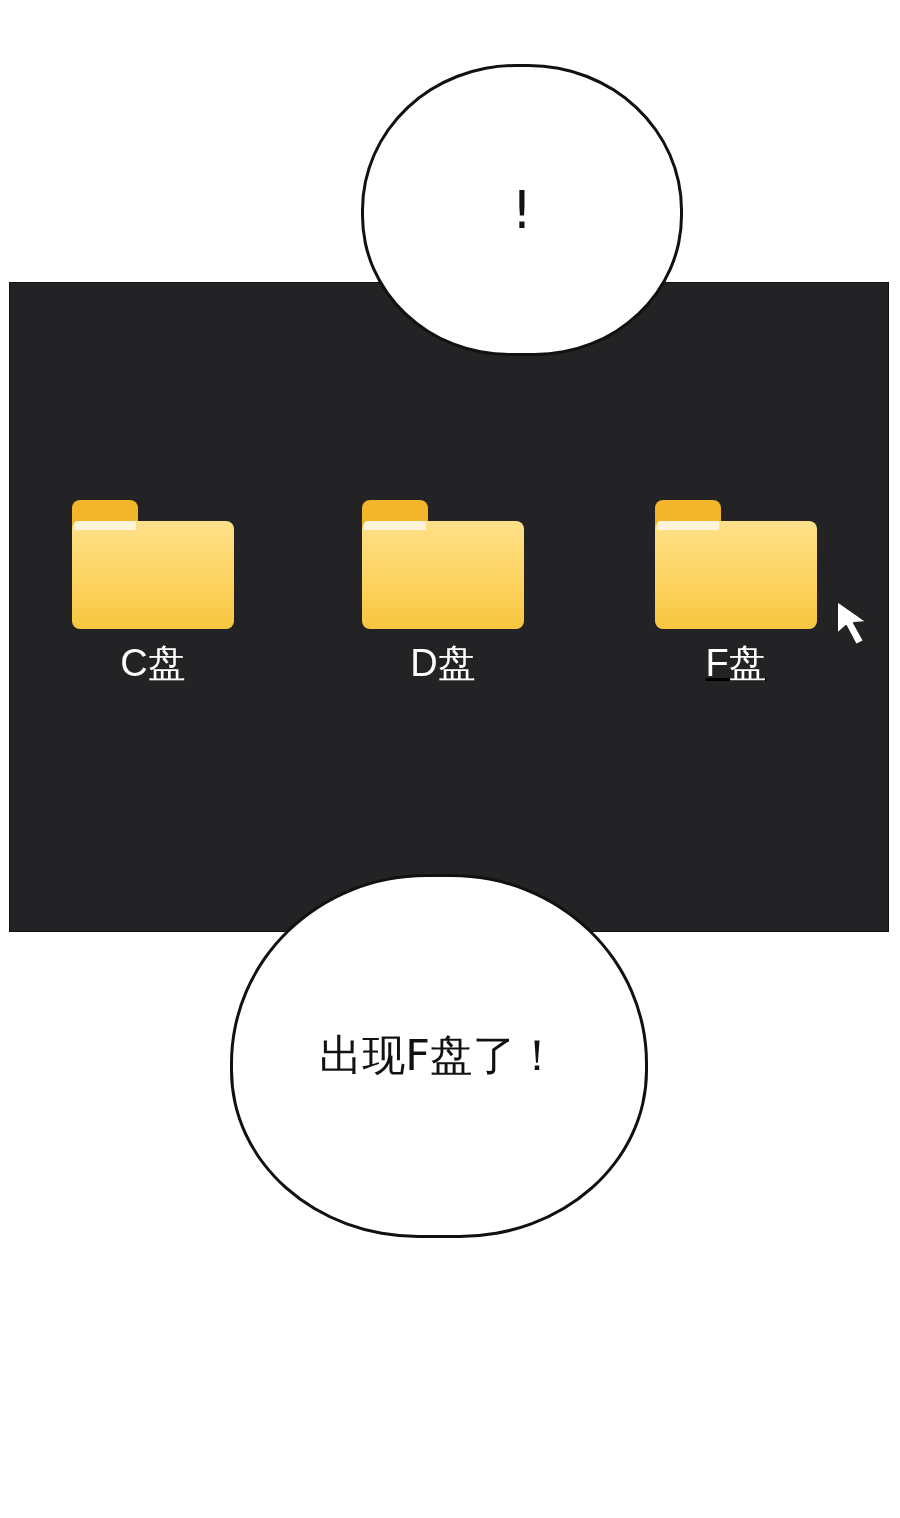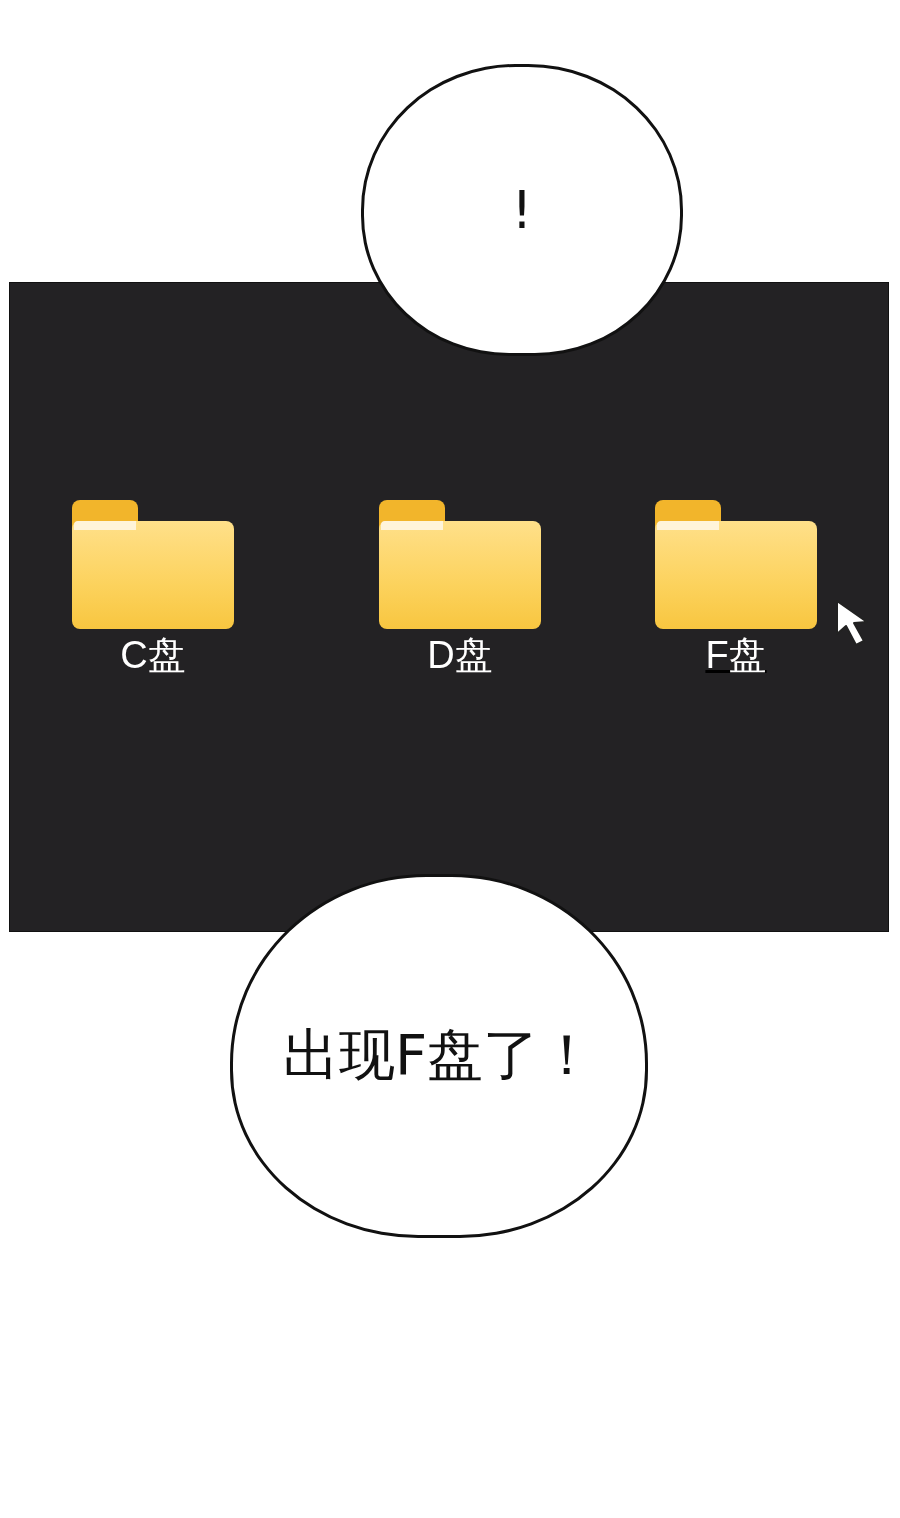--- a/index.html
+++ b/index.html
@@ -1,43 +1,43 @@
 <!DOCTYPE html>
 <html><head>
 <meta charset="utf-8">
 <style>
   html, body { margin: 0; padding: 0; }
   body { width: 900px; height: 1518px; background: #ffffff; position: relative; overflow: hidden; font-family: "DejaVu Sans", sans-serif; }
   .panel { position: absolute; left: 9px; top: 282px; width: 880px; height: 650px; background: #232224; border: 1px solid #111; box-sizing: border-box; }
   .bubble { position: absolute; background: #fff; border: 3px solid #111; box-sizing: border-box; display: flex; align-items: center; justify-content: center; color: #111; }
   .bubble.top { left: 361px; top: 64px; width: 322px; height: 292px; border-radius: 48% 48% 46% 46% / 50% 50% 48% 48%; font-size: 52px; }
-  .bubble.bottom { left: 230px; top: 874px; width: 418px; height: 364px; border-radius: 47% 47% 45% 45% / 52% 52% 46% 46%; font-size: 56px; text-align: right; }
+  .bubble.bottom { left: 230px; top: 874px; width: 418px; height: 364px; border-radius: 47% 47% 45% 45% / 52% 52% 46% 46%; font-size: 43px; text-align: right; }
   .drive { position: absolute; top: 500px; width: 164px; display: flex; flex-direction: column; align-items: center; }
   .folder { position: relative; width: 162px; height: 130px; }
   .folder .tab { position: absolute; left: 0; top: 0; width: 66px; height: 30px; background: #f2b52b; border-radius: 8px 8px 0 0; }
   .folder .body { position: absolute; left: 0; top: 21px; width: 162px; height: 108px; background: linear-gradient(180deg, #ffe08a 0%, #fcd25c 60%, #f8c640 100%); border-radius: 8px; }
   .folder .hl2 { position: absolute; left: 2px; top: 21px; width: 62px; height: 9px; background: #fff4da; border-radius: 4px 0 0 0; }
-  .drive-label { color: #ffffff; font-size: 38px; margin-top: 0; font-family: "Liberation Sans", sans-serif; }
+  .drive-label { color: #ffffff; font-size: 38px; margin-top: 8px; font-family: "Liberation Sans", sans-serif; }
   .cursor { position: absolute; left: 834px; top: 598px; width: 46px; height: 52px; }
 </style>
 </head>
 <body>
 
 <div class="panel"></div>
 
 <div class="drive" style="left:71px;">
   <div class="folder">
     <div class="tab"></div>
       <div class="body"></div>
       <div class="hl2"></div>
   </div>
   <span class="drive-label">C盘</span>
 </div>
 
-<div class="drive" style="left:378px;justify-content:flex-end;">
+<div class="drive" style="left:361px;justify-content:flex-end;">
   <div class="folder">
     <div class="tab"></div>
       <div class="body"></div>
       <div class="hl2"></div>
   </div>
   <span class="drive-label">D盘</span>
 </div>
 
 <div class="drive" style="left:654px;text-decoration:underline;">
   <div class="folder">

